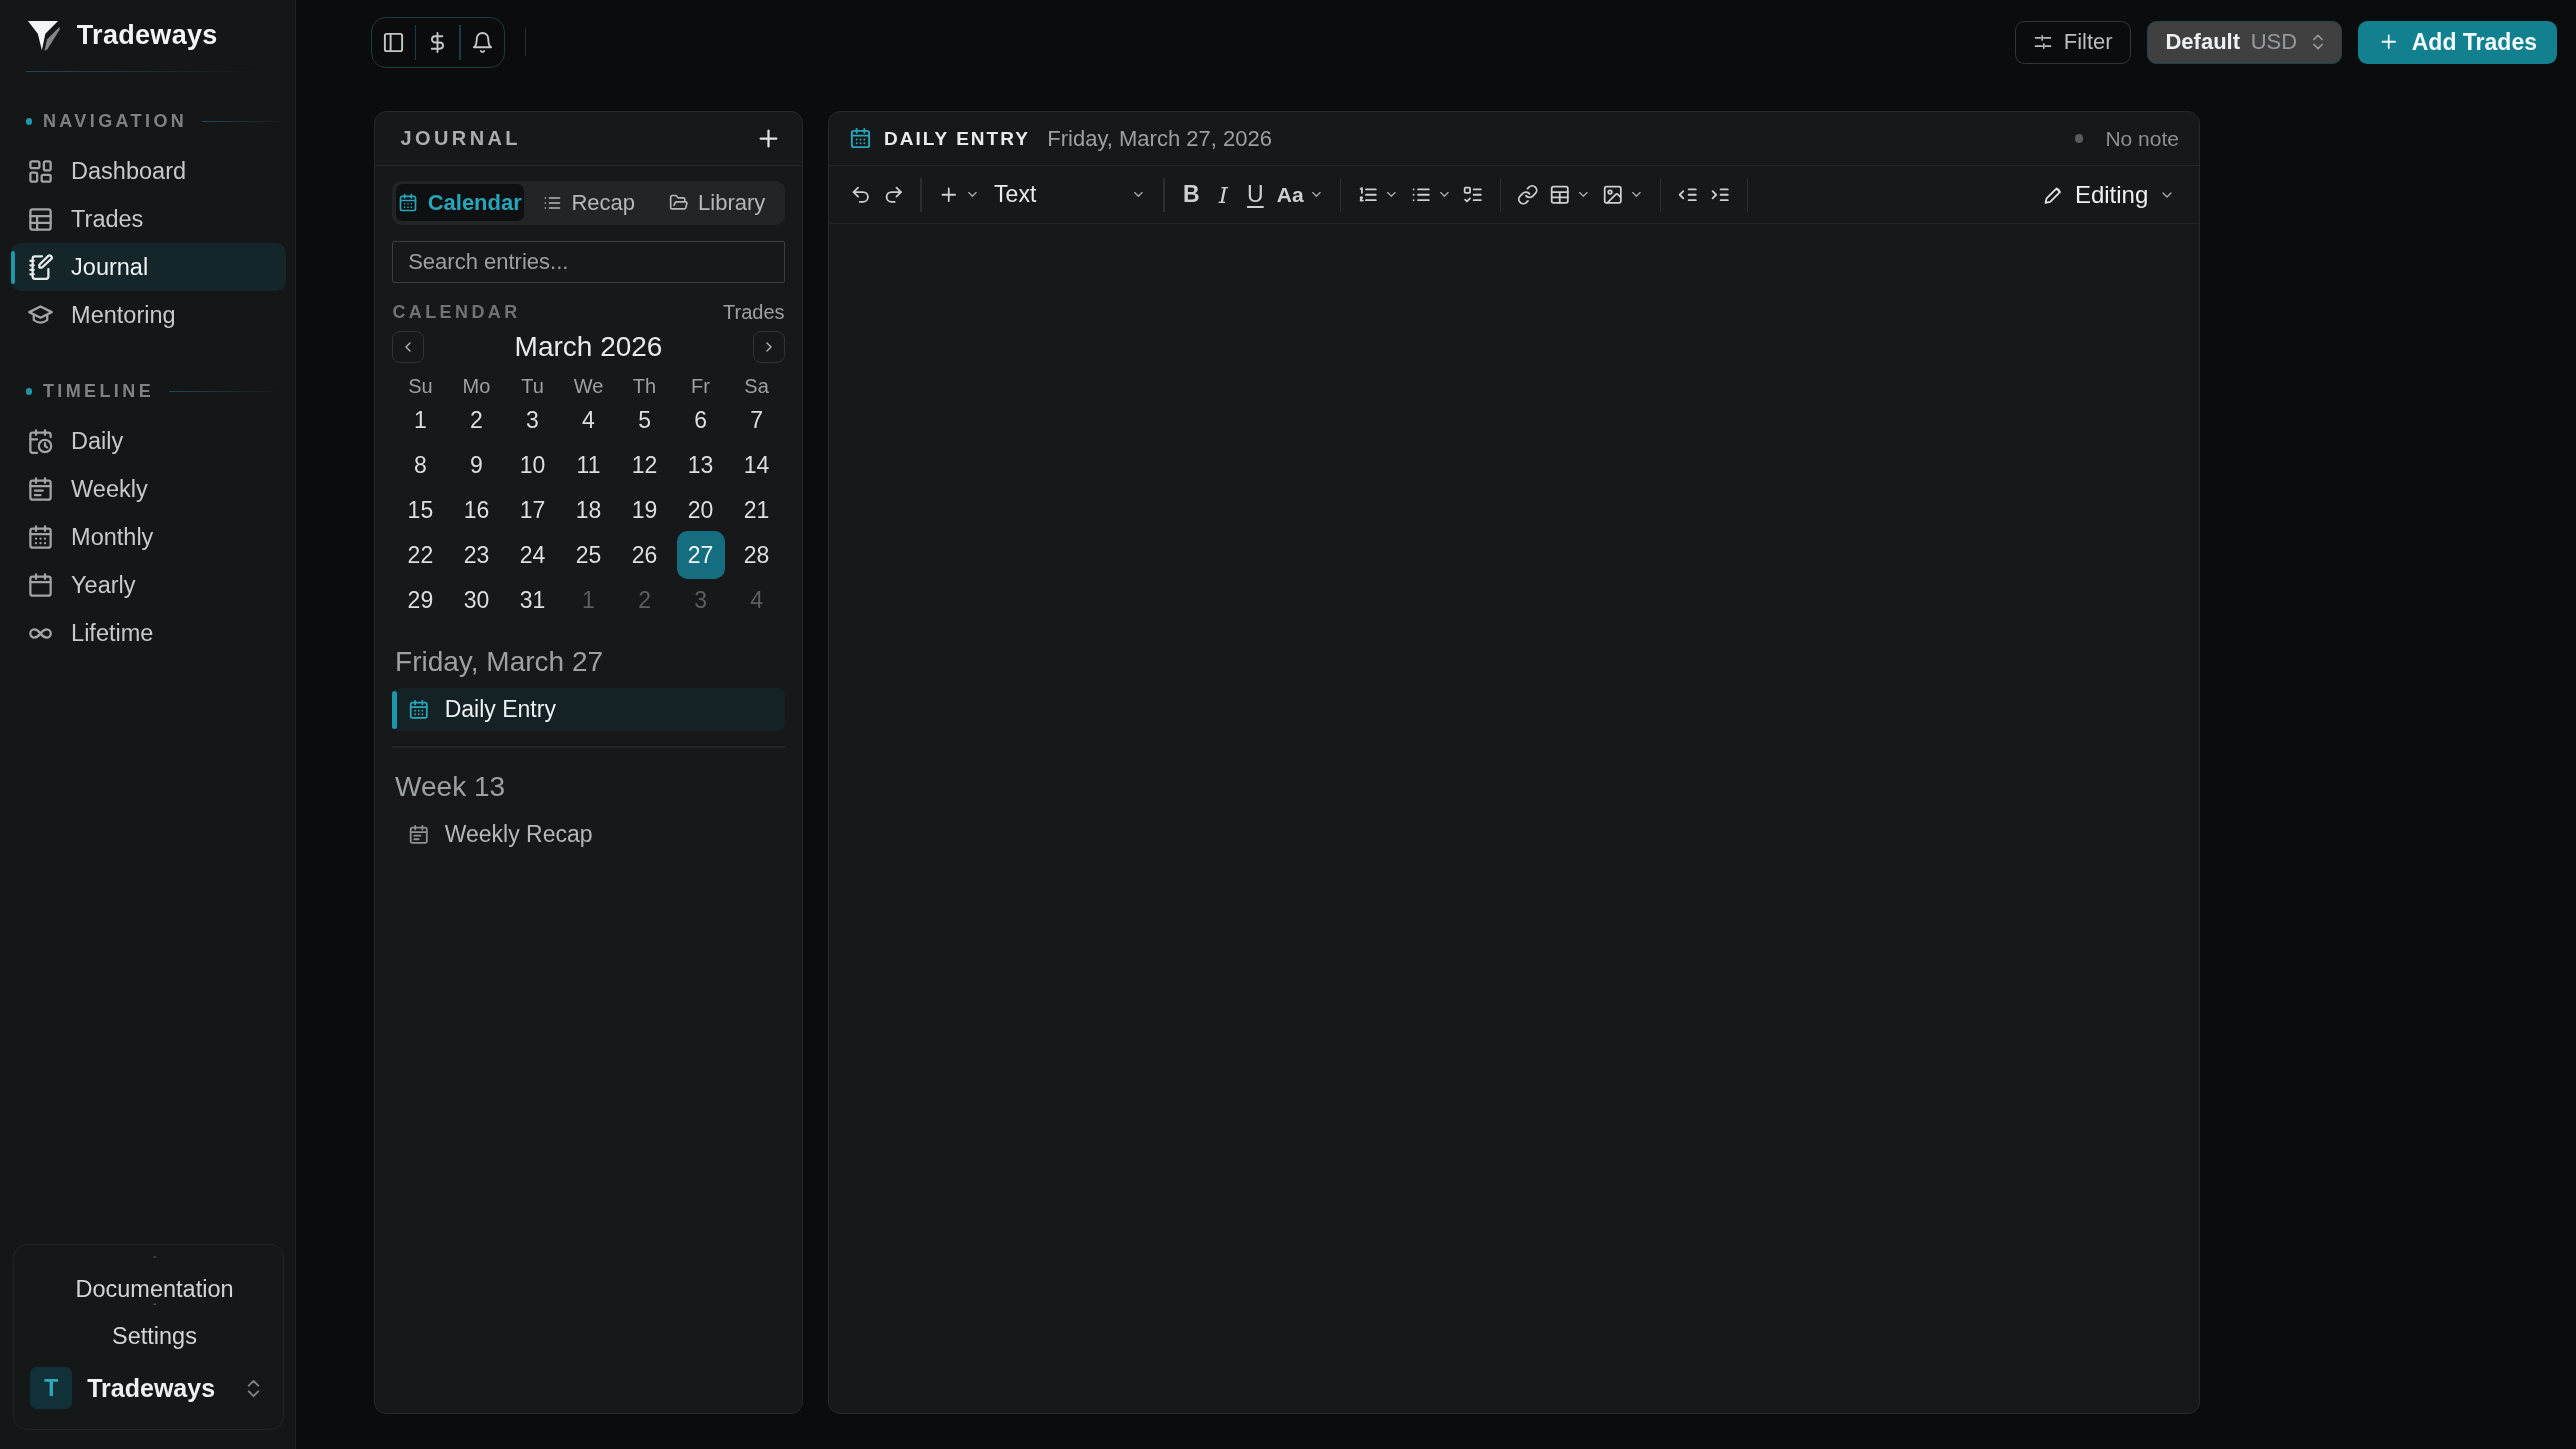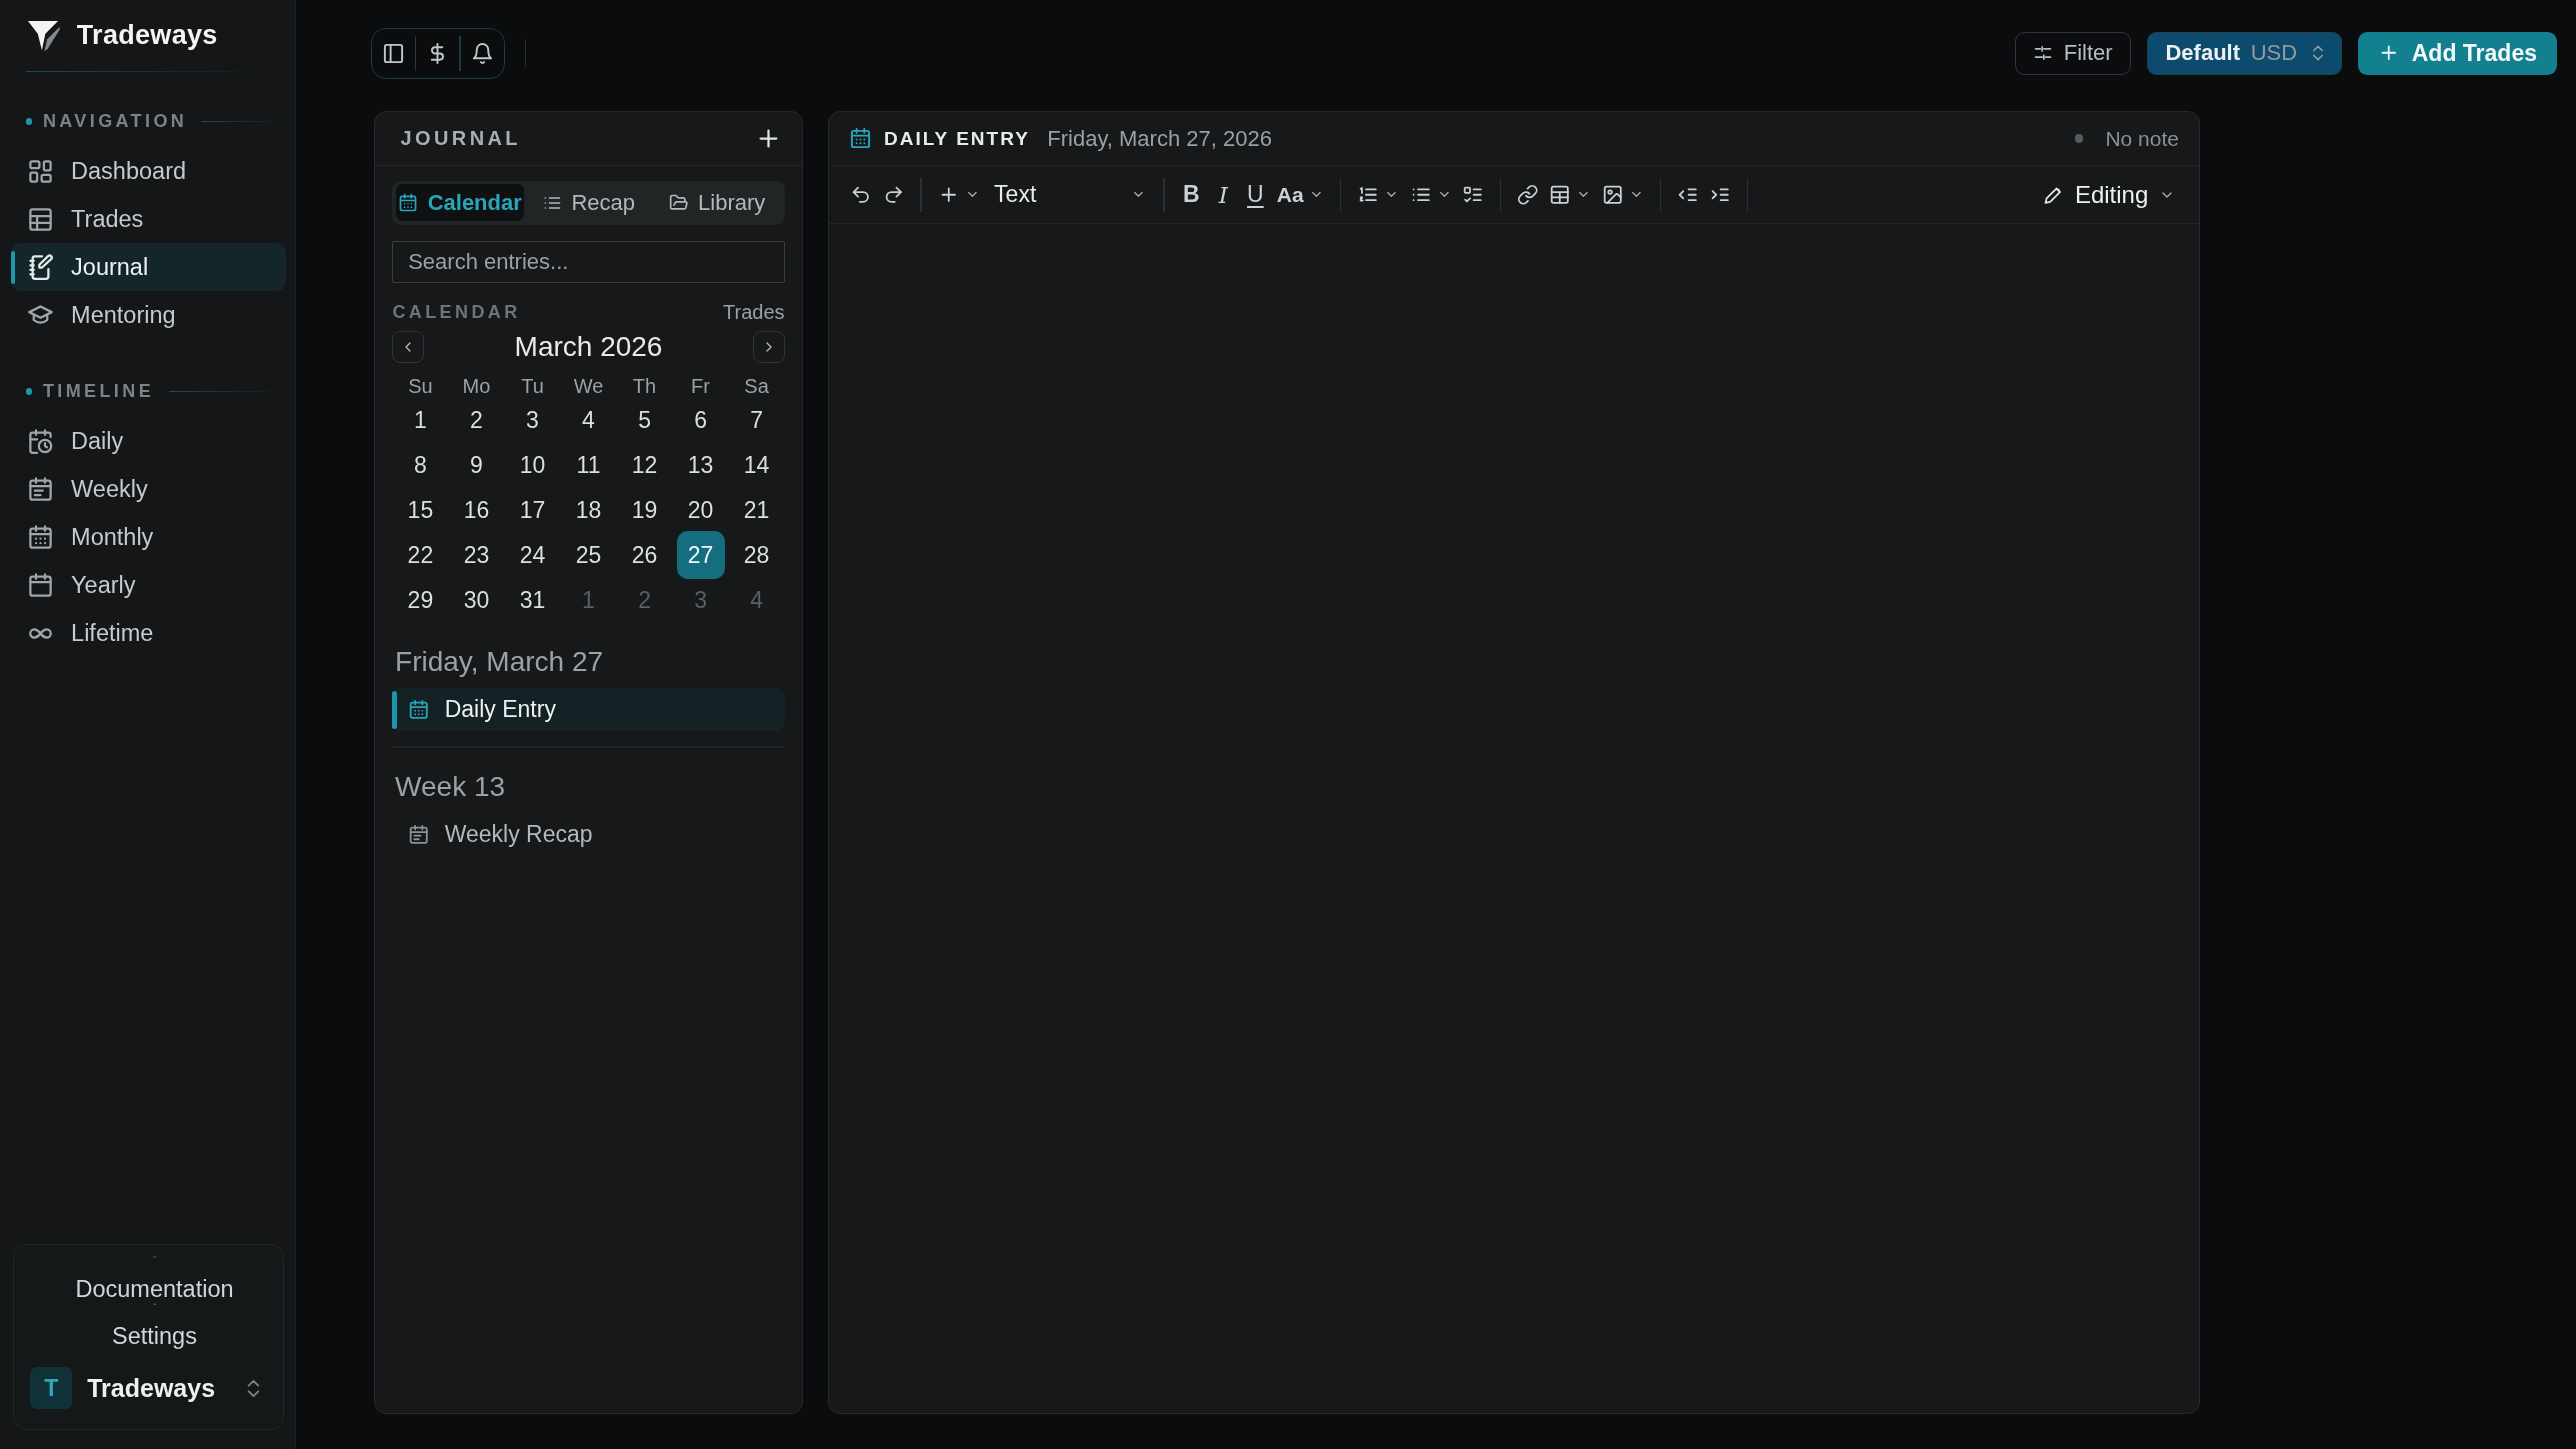--- a/index.html
+++ b/index.html
@@ -29,31 +29,31 @@
   .side-footer { position:absolute; left:13.4px; right:11.4px; bottom:19px; border:1.3px solid #222527; border-radius:13.4px; padding:10.7px 8px 12px 8px; background:#151819; }
   .foot-item { height:47px; display:flex; align-items:center; gap:17.4px; padding-left:12px; border-radius:8px; color:#d3d6d8; cursor:pointer;flex-direction:column; }
   .foot-item .nv-ic { width:25.5px; height:25.5px; color:#aeb3b6; }
   .foot-item .nv-label { font-size:23.5px; }
   .workspace-row { margin-top:9.4px; height:58px; display:flex; align-items:center; gap:14.8px; padding:0 9.4px 0 8px; border-radius:8px; cursor:pointer; }
   .ws-avatar { width:42px; height:42px; border-radius:6.7px; background:#113138; color:#2fa8bd; font-size:23px; font-weight:700; display:flex; align-items:center; justify-content:center; }
   .ws-name { font-size:25px; font-weight:600; color:#eef1f2; flex:1; }
   .ws-chevrons { width:23px; height:23px; color:#7d8285; }
 
   
-  .topbar { position:absolute; left:340px; right:0; top:16px; height:74px; display:flex; align-items:center; padding-left:31px; padding-right:19px; }
+  .topbar { position:absolute; left:340px; right:0; top:5px; height:74px; display:flex; align-items:center; padding-left:31px; padding-right:19px; }
   .quick-pill { display:flex; align-items:center; height:51px; border:1.3px solid #1d3b42; border-radius:14.8px; overflow:hidden; }
   .q-btn { width:43px; height:100%; display:flex; align-items:center; justify-content:center; color:#c2c7c9; cursor:pointer; }
   .q-btn svg { width:23px; height:23px; }
   .q-div { width:1.3px; height:35px; background:#1d3b42; }
   .topbar-sep { width:1.3px; height:28px; background:#2a2e30; margin-left:20px; }
   .top-right { margin-left:auto; display:flex; align-items:center; gap:16px; }
   .filter-btn { height:43px; display:flex; align-items:center; gap:10.7px; padding:0 17.4px; border:1.3px solid #32363a; border-radius:9.4px; color:#b9bdbf; cursor:pointer; }
   .filter-btn svg { width:20px; height:20px; }
   .filter-btn span { font-size:22px; }
-  .account-btn { height:43px; display:flex; align-items:center; gap:10.7px; padding:0 13.4px 0 17.4px; border:1.3px solid #1d424c; border-radius:9.4px; background:#0c4a6e; cursor:pointer; }
+  .account-btn { height:43px; display:flex; align-items:center; gap:10.7px; padding:0 13.4px 0 17.4px; border:1.3px solid #1d424c; border-radius:9.4px; background:#404040; cursor:pointer; }
   .acct-name { font-size:22px; color:#eef1f2; font-weight:600; }
   .acct-cur { font-size:22px; color:#949a9d; }
   .account-btn svg { width:20px; height:20px; color:#949a9d; }
   .add-btn { height:43px; display:flex; align-items:center; gap:12px; padding:0 20px; border-radius:9.4px; background:#12808f; cursor:pointer; }
   .add-btn svg { width:21.5px; height:21.5px; color:#f4f9fa; }
   .add-btn span { font-size:23px; font-weight:600; color:#f4f9fa; }
 
   
   .panel { position:absolute; top:111px; height:1303px; background:#161819; border:1.3px solid #26292b; border-radius:12px; }
 

